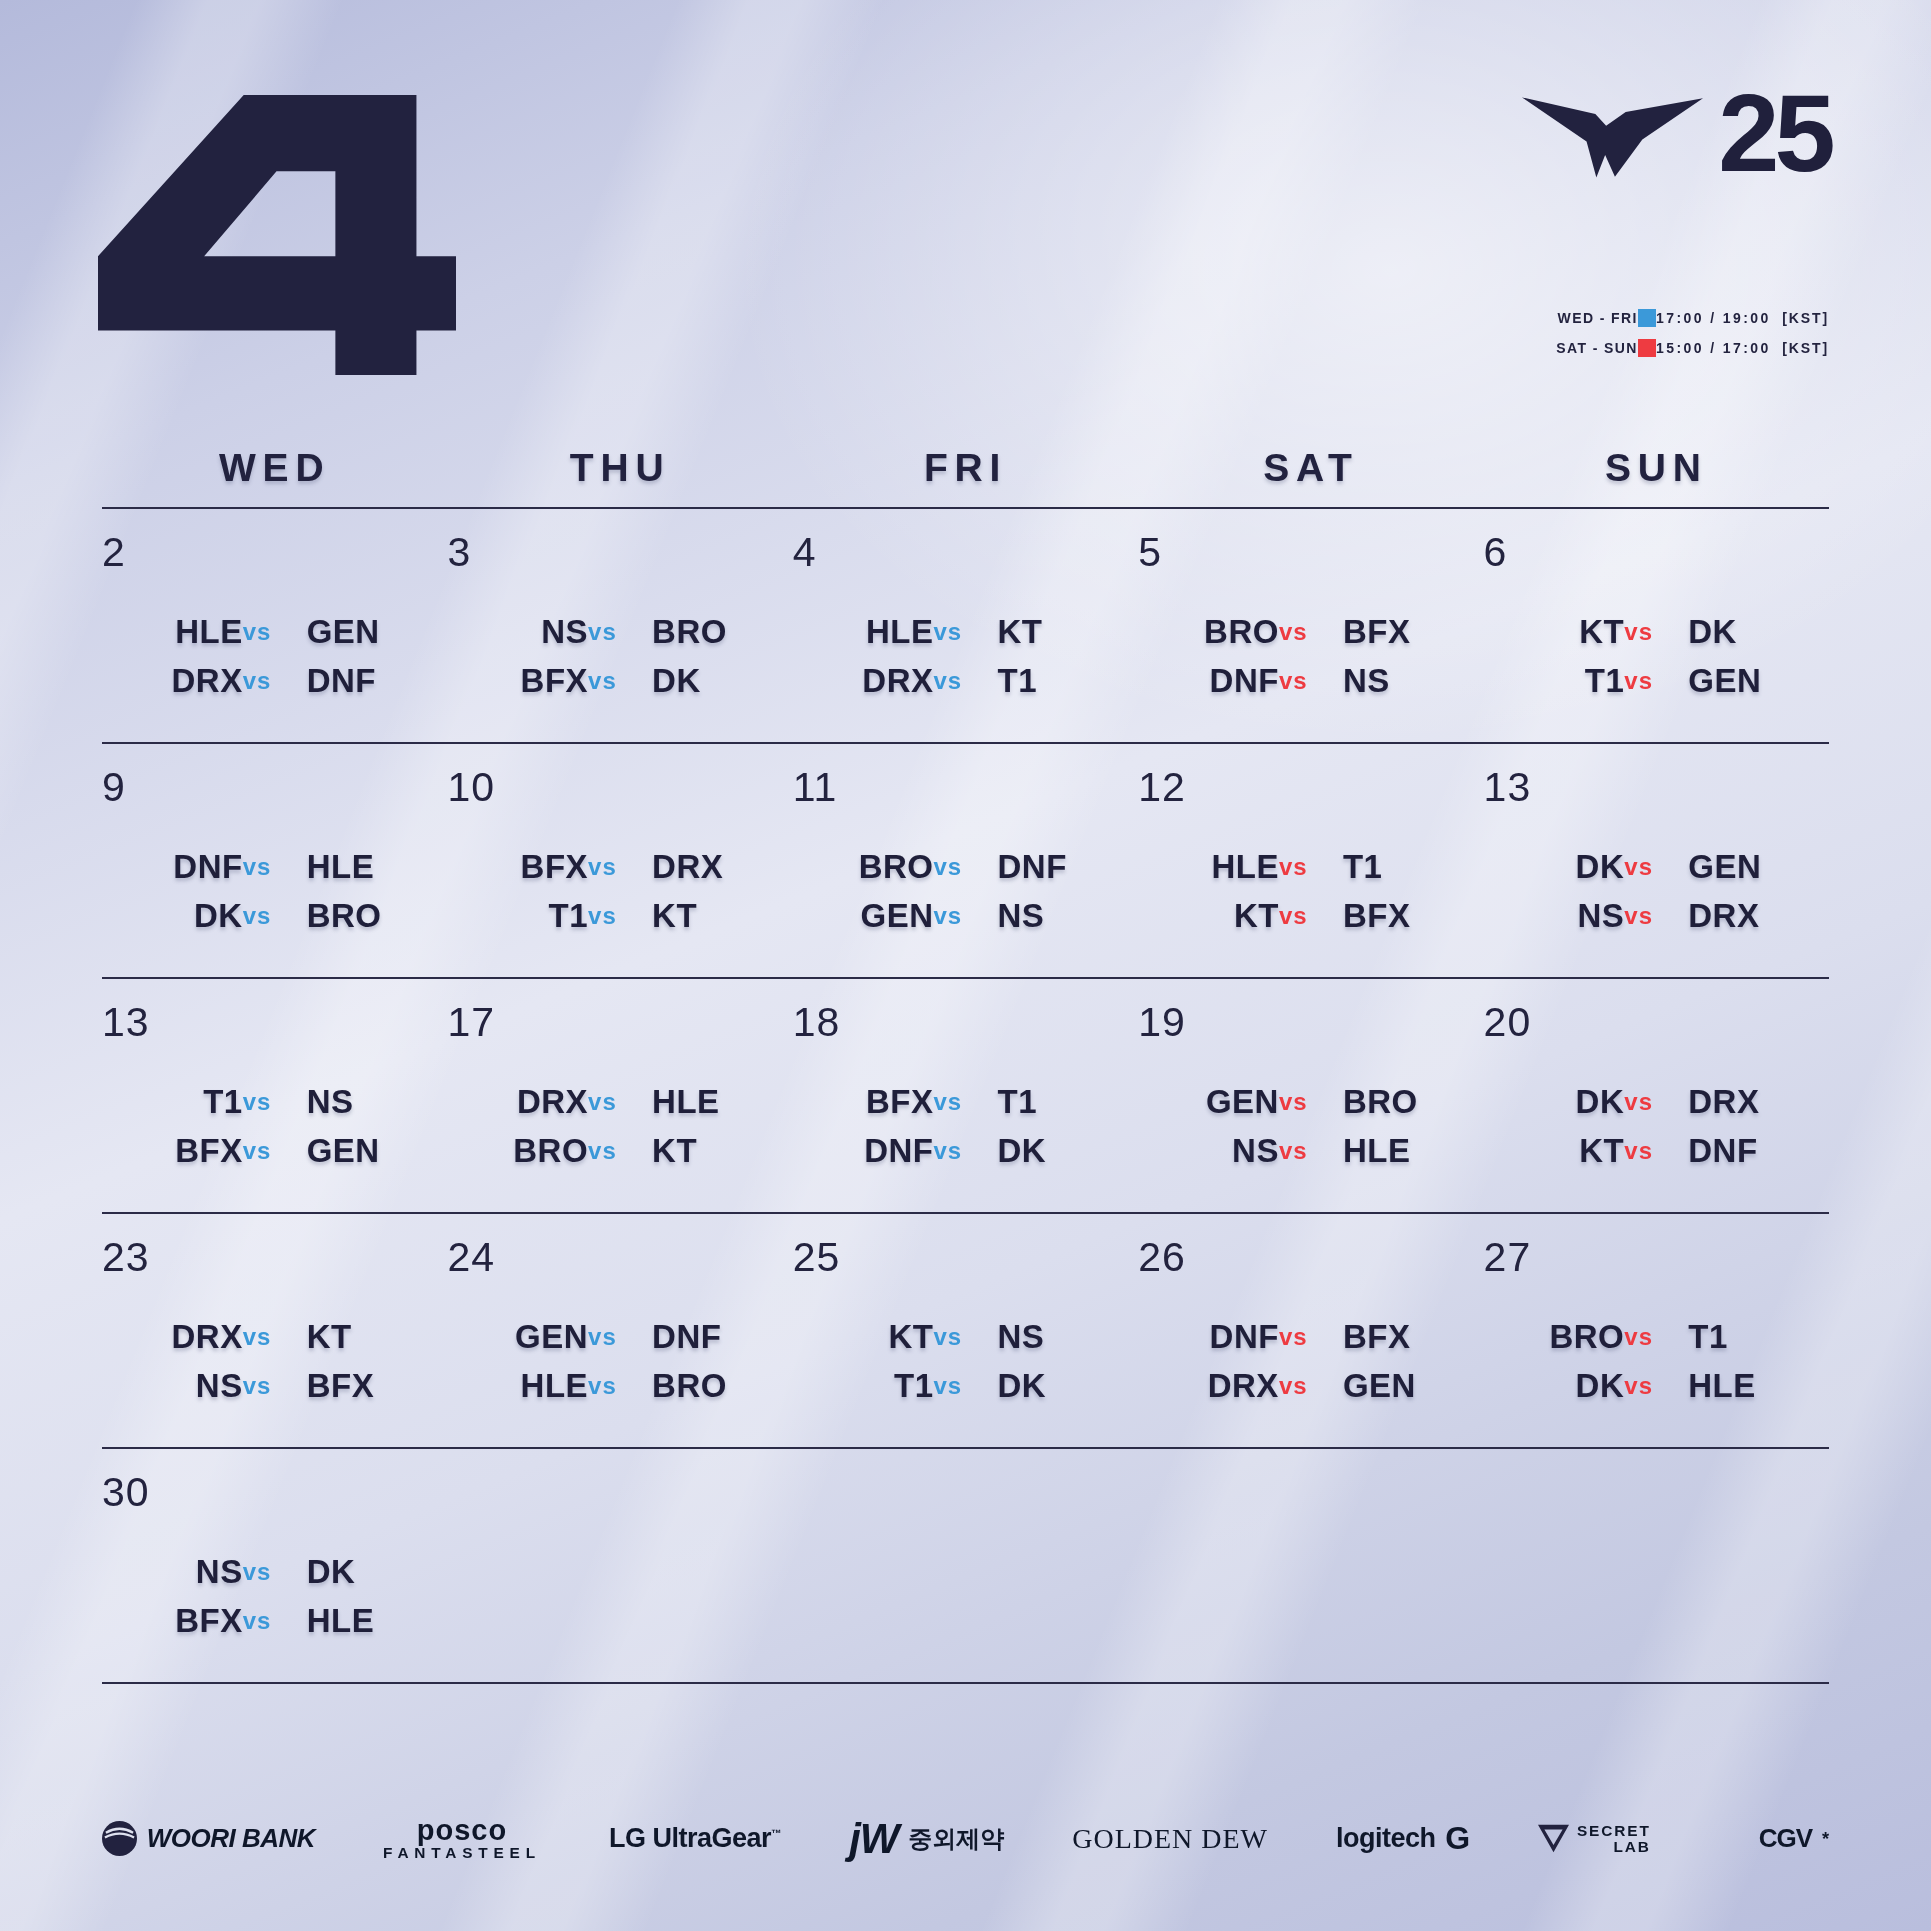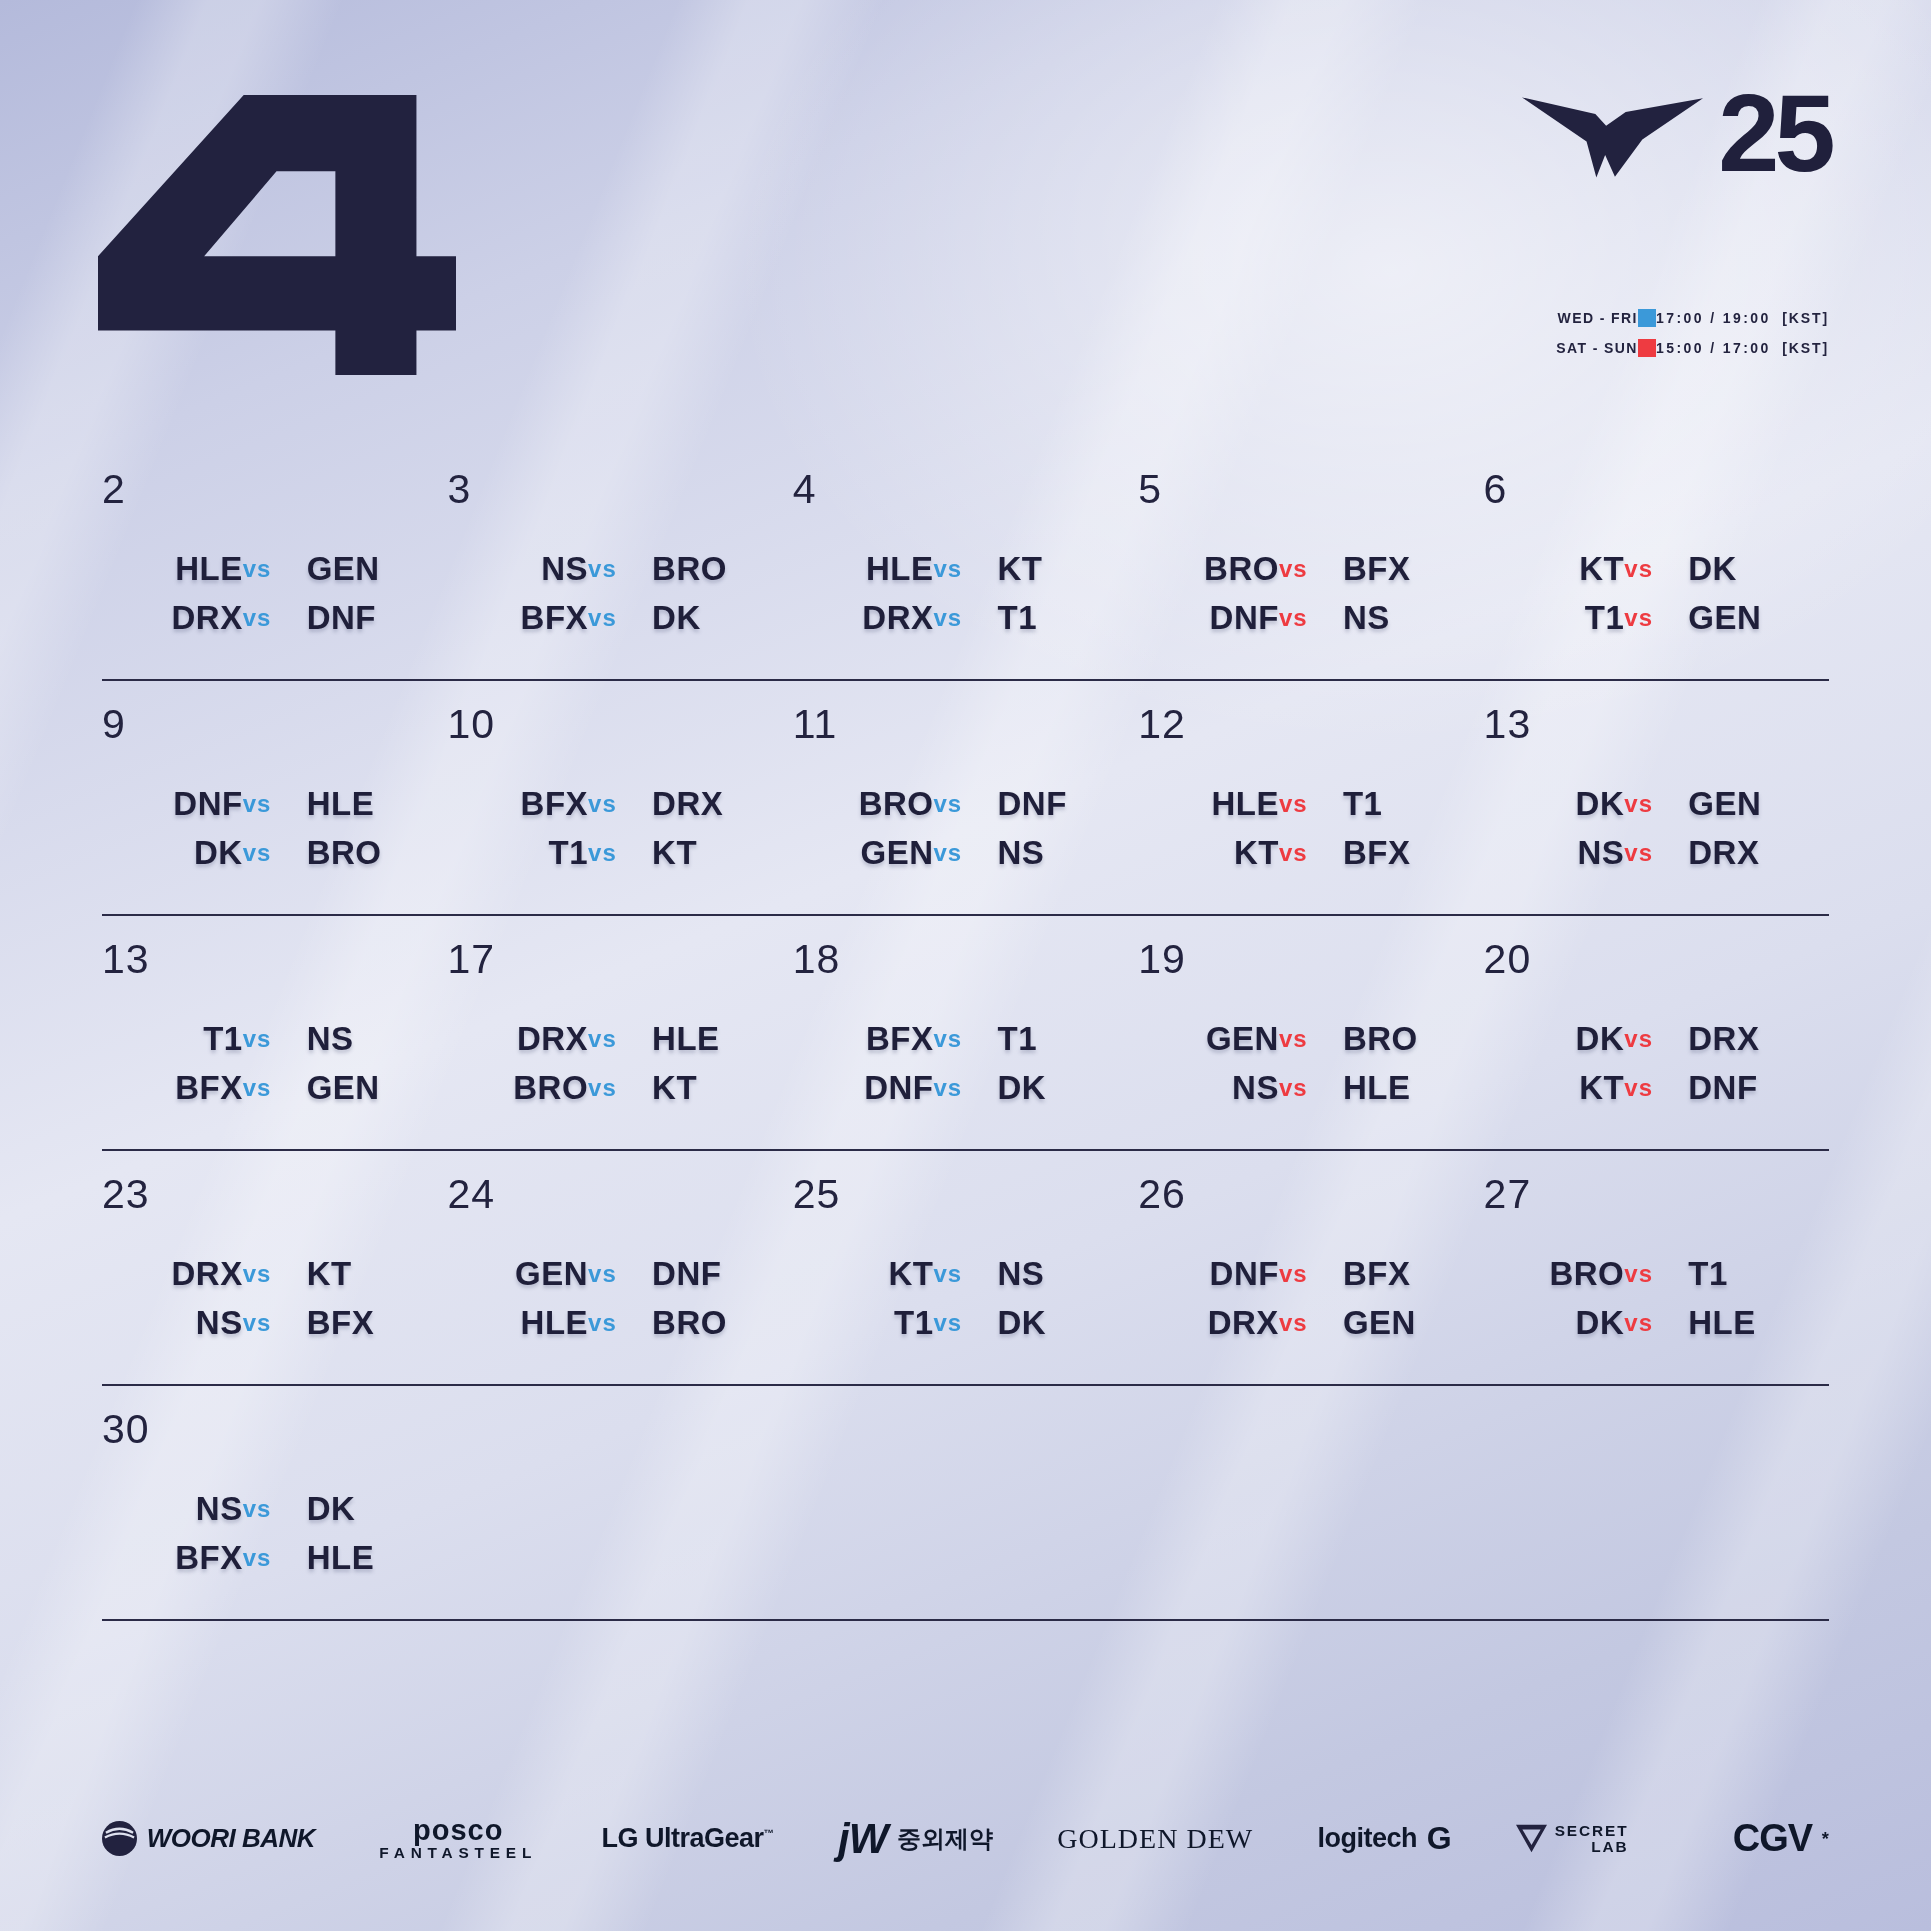--- a/index.html
+++ b/index.html
@@ -63,21 +63,21 @@
   .tm{font-size:10.6px;vertical-align:super;}
   .jw-mark{font-size:42px;font-weight:bold;font-style:italic;letter-spacing:-1px;}
   .jw-kr{font-size:24px;font-weight:bold;font-family:"Liberation Sans","DejaVu Sans",sans-serif;}
   .goldendew{font-family:"Liberation Serif",serif;font-size:28px;letter-spacing:1px;}
   .logi-text{font-size:27px;font-weight:600;letter-spacing:-0.5px;}
   .logi-g{font-size:32px;font-weight:bold;}
   .secretlab{display:flex;align-items:center;gap:7.7px;}
   .secret-icon{width:31px;height:29px;}
   .secret-stack{display:flex;flex-direction:column;align-items:flex-end;line-height:1;}
   .secret-line{font-size:15.4px;font-weight:bold;letter-spacing:1.9px;}
-  .cgv-text{font-size:38px;font-weight:bold;letter-spacing:-1px;margin-left:40px;}
+  .cgv-text{font-size:26px;font-weight:bold;letter-spacing:-1px;margin-left:40px;}
   .cgv-star{font-size:18.3px;vertical-align:super;font-weight:bold;}
 </style>
 </head>
 <body>
 
 <div id="month-figure">
   <span class="sr-only">4</span>
   <svg viewBox="0 0 371 290">
     <path class="ink-fill" fill-rule="evenodd" d="M151 0 H330 V167 H371 V244 H330 V290 H246 V244 H0 V167 Z
          M185 79 L110 167 H246 V79 Z"></path>
@@ -100,20 +100,27 @@
   </div>
   <div class="legend-row">
     <span class="legend-days">SAT - SUN</span>
     <span class="legend-square" style="background: rgb(238, 59, 65);"></span>
     <span class="legend-times">15:00 / 17:00</span>
     <span class="legend-tz">[KST]</span>
   </div>
 </div>
 
 <div id="calendar">
+  <div id="weekday-row">
+      <div>WED</div>
+      <div>THU</div>
+      <div>FRI</div>
+      <div>SAT</div>
+      <div>SUN</div>
+    </div>
   <div id="weeks">
       <div class="week">
         <div class="day">
           <div class="date">2</div>
           <div class="matches">
             <div class="match">
               <span class="team-left">HLE</span>
               <span class="vs" style="color: rgb(59, 153, 217);">vs</span>
               <span class="team-right">GEN</span>
             </div>

